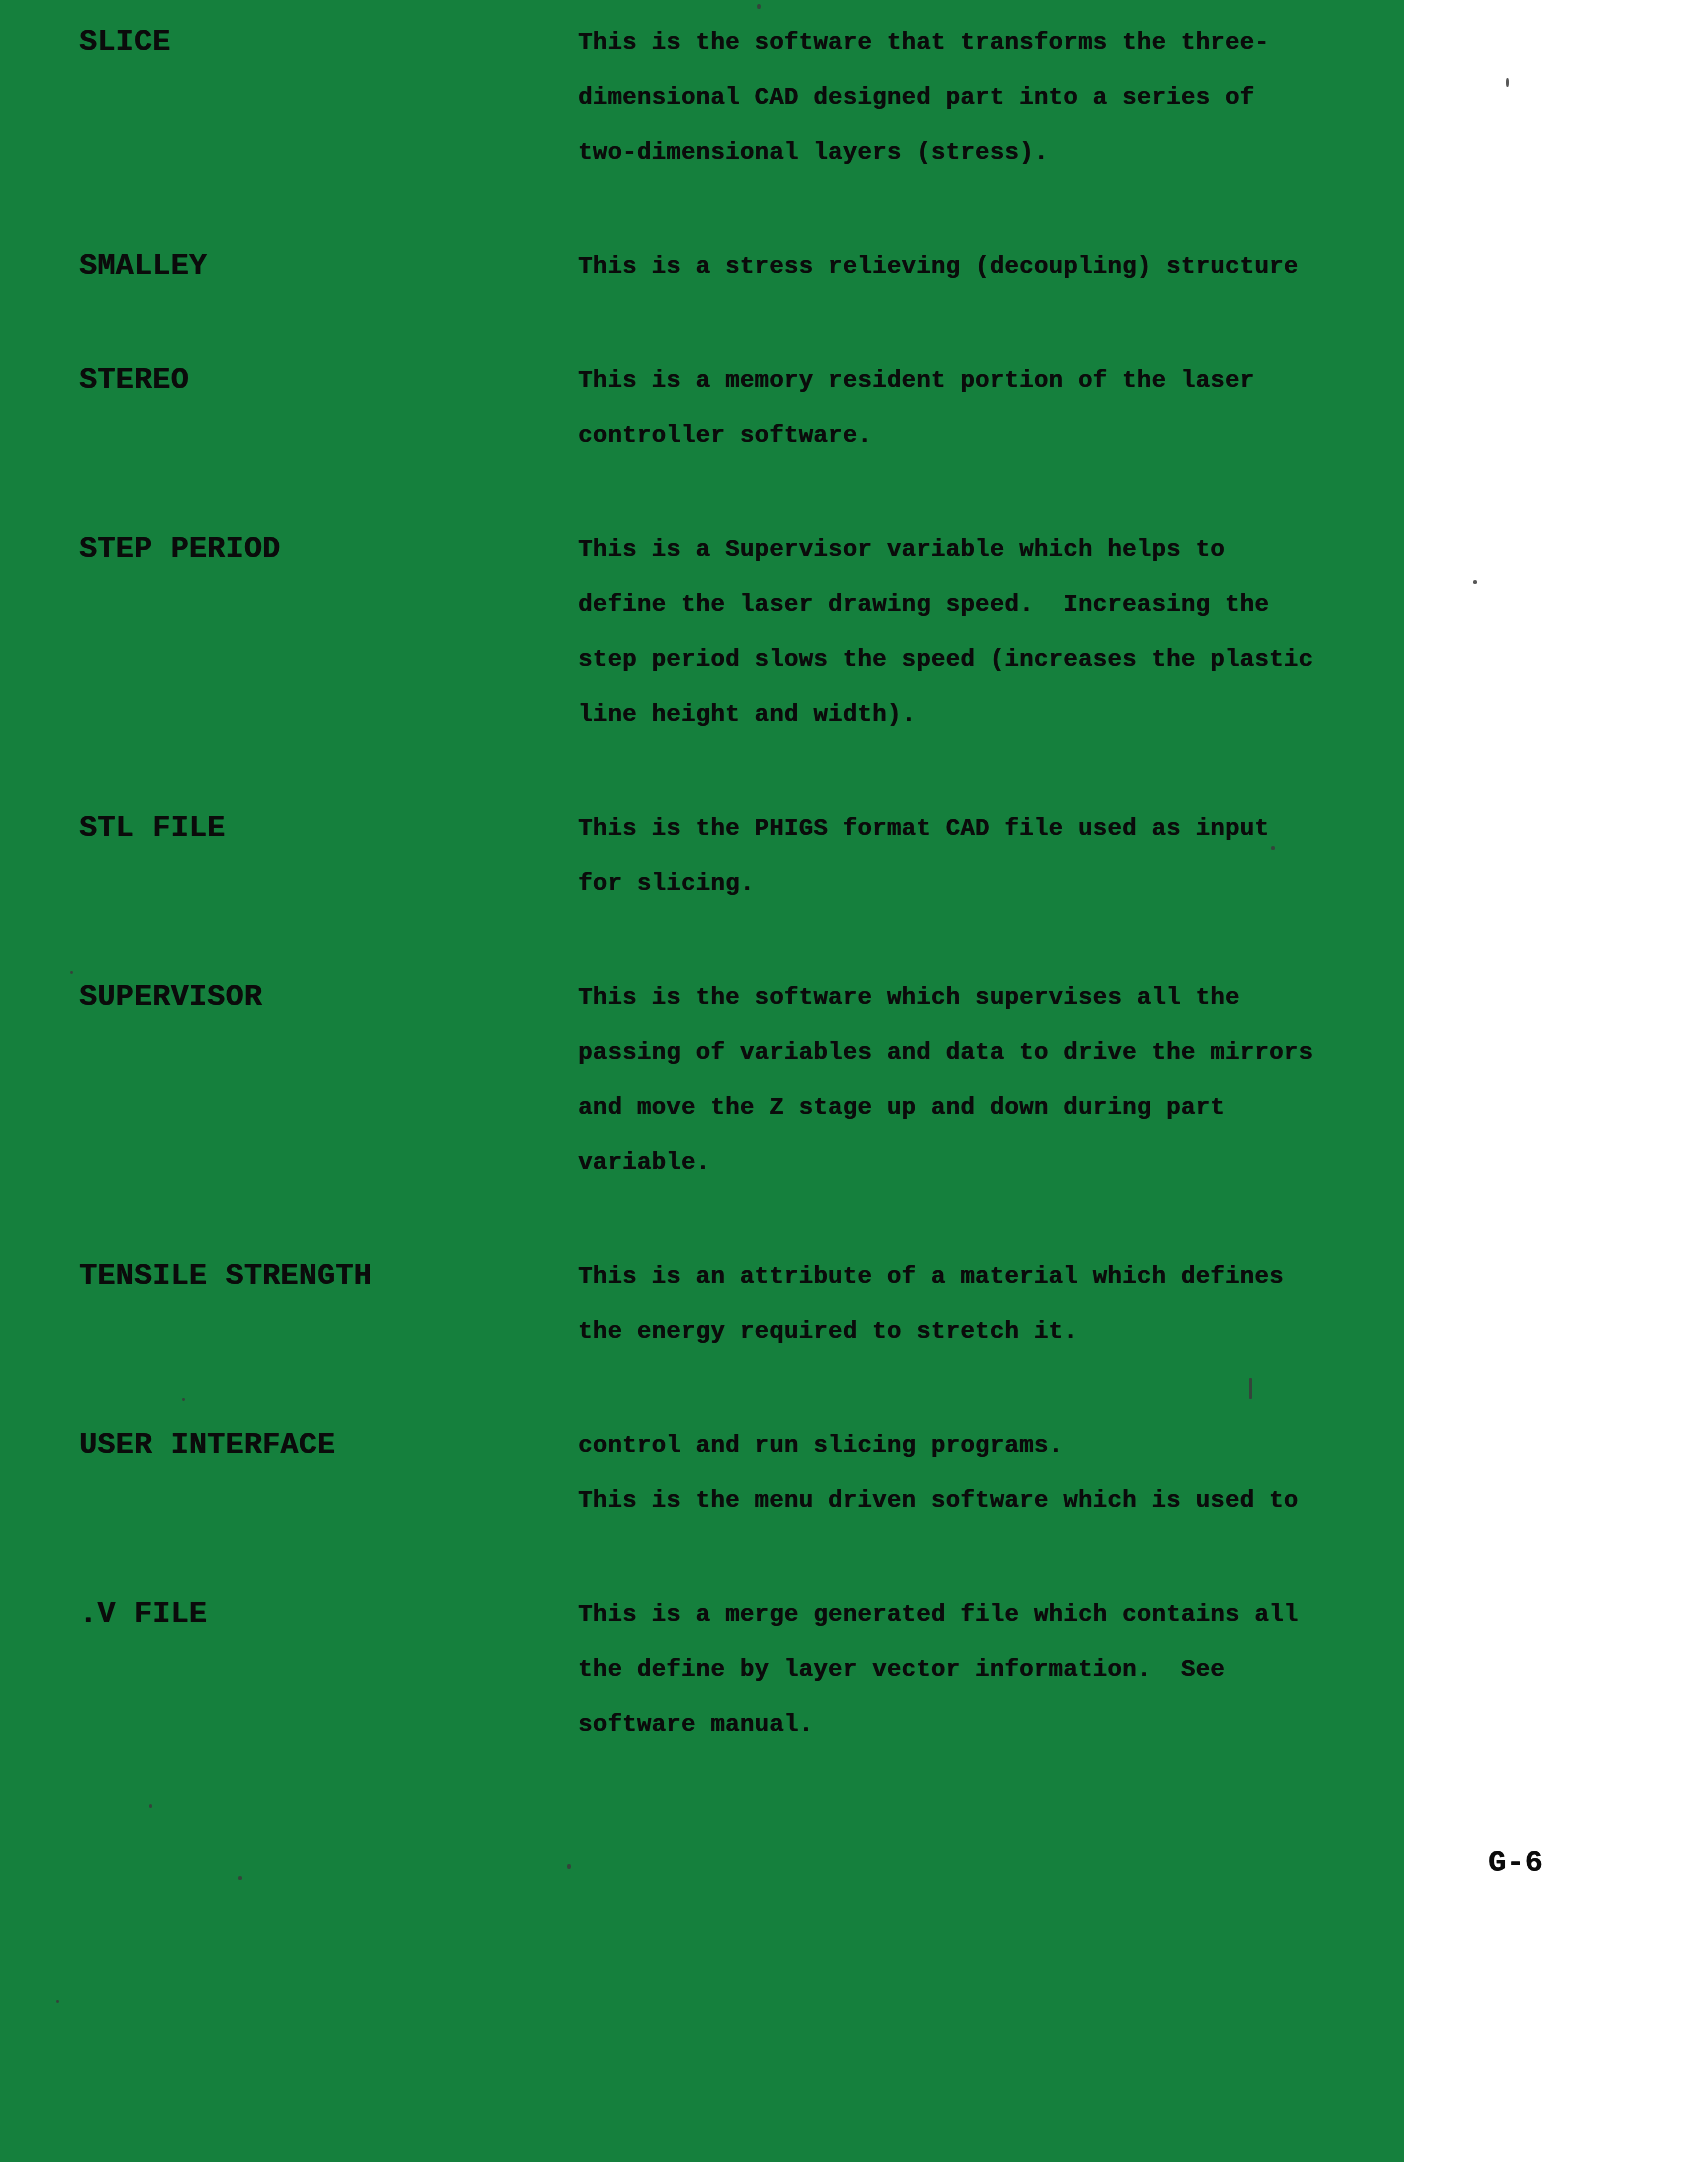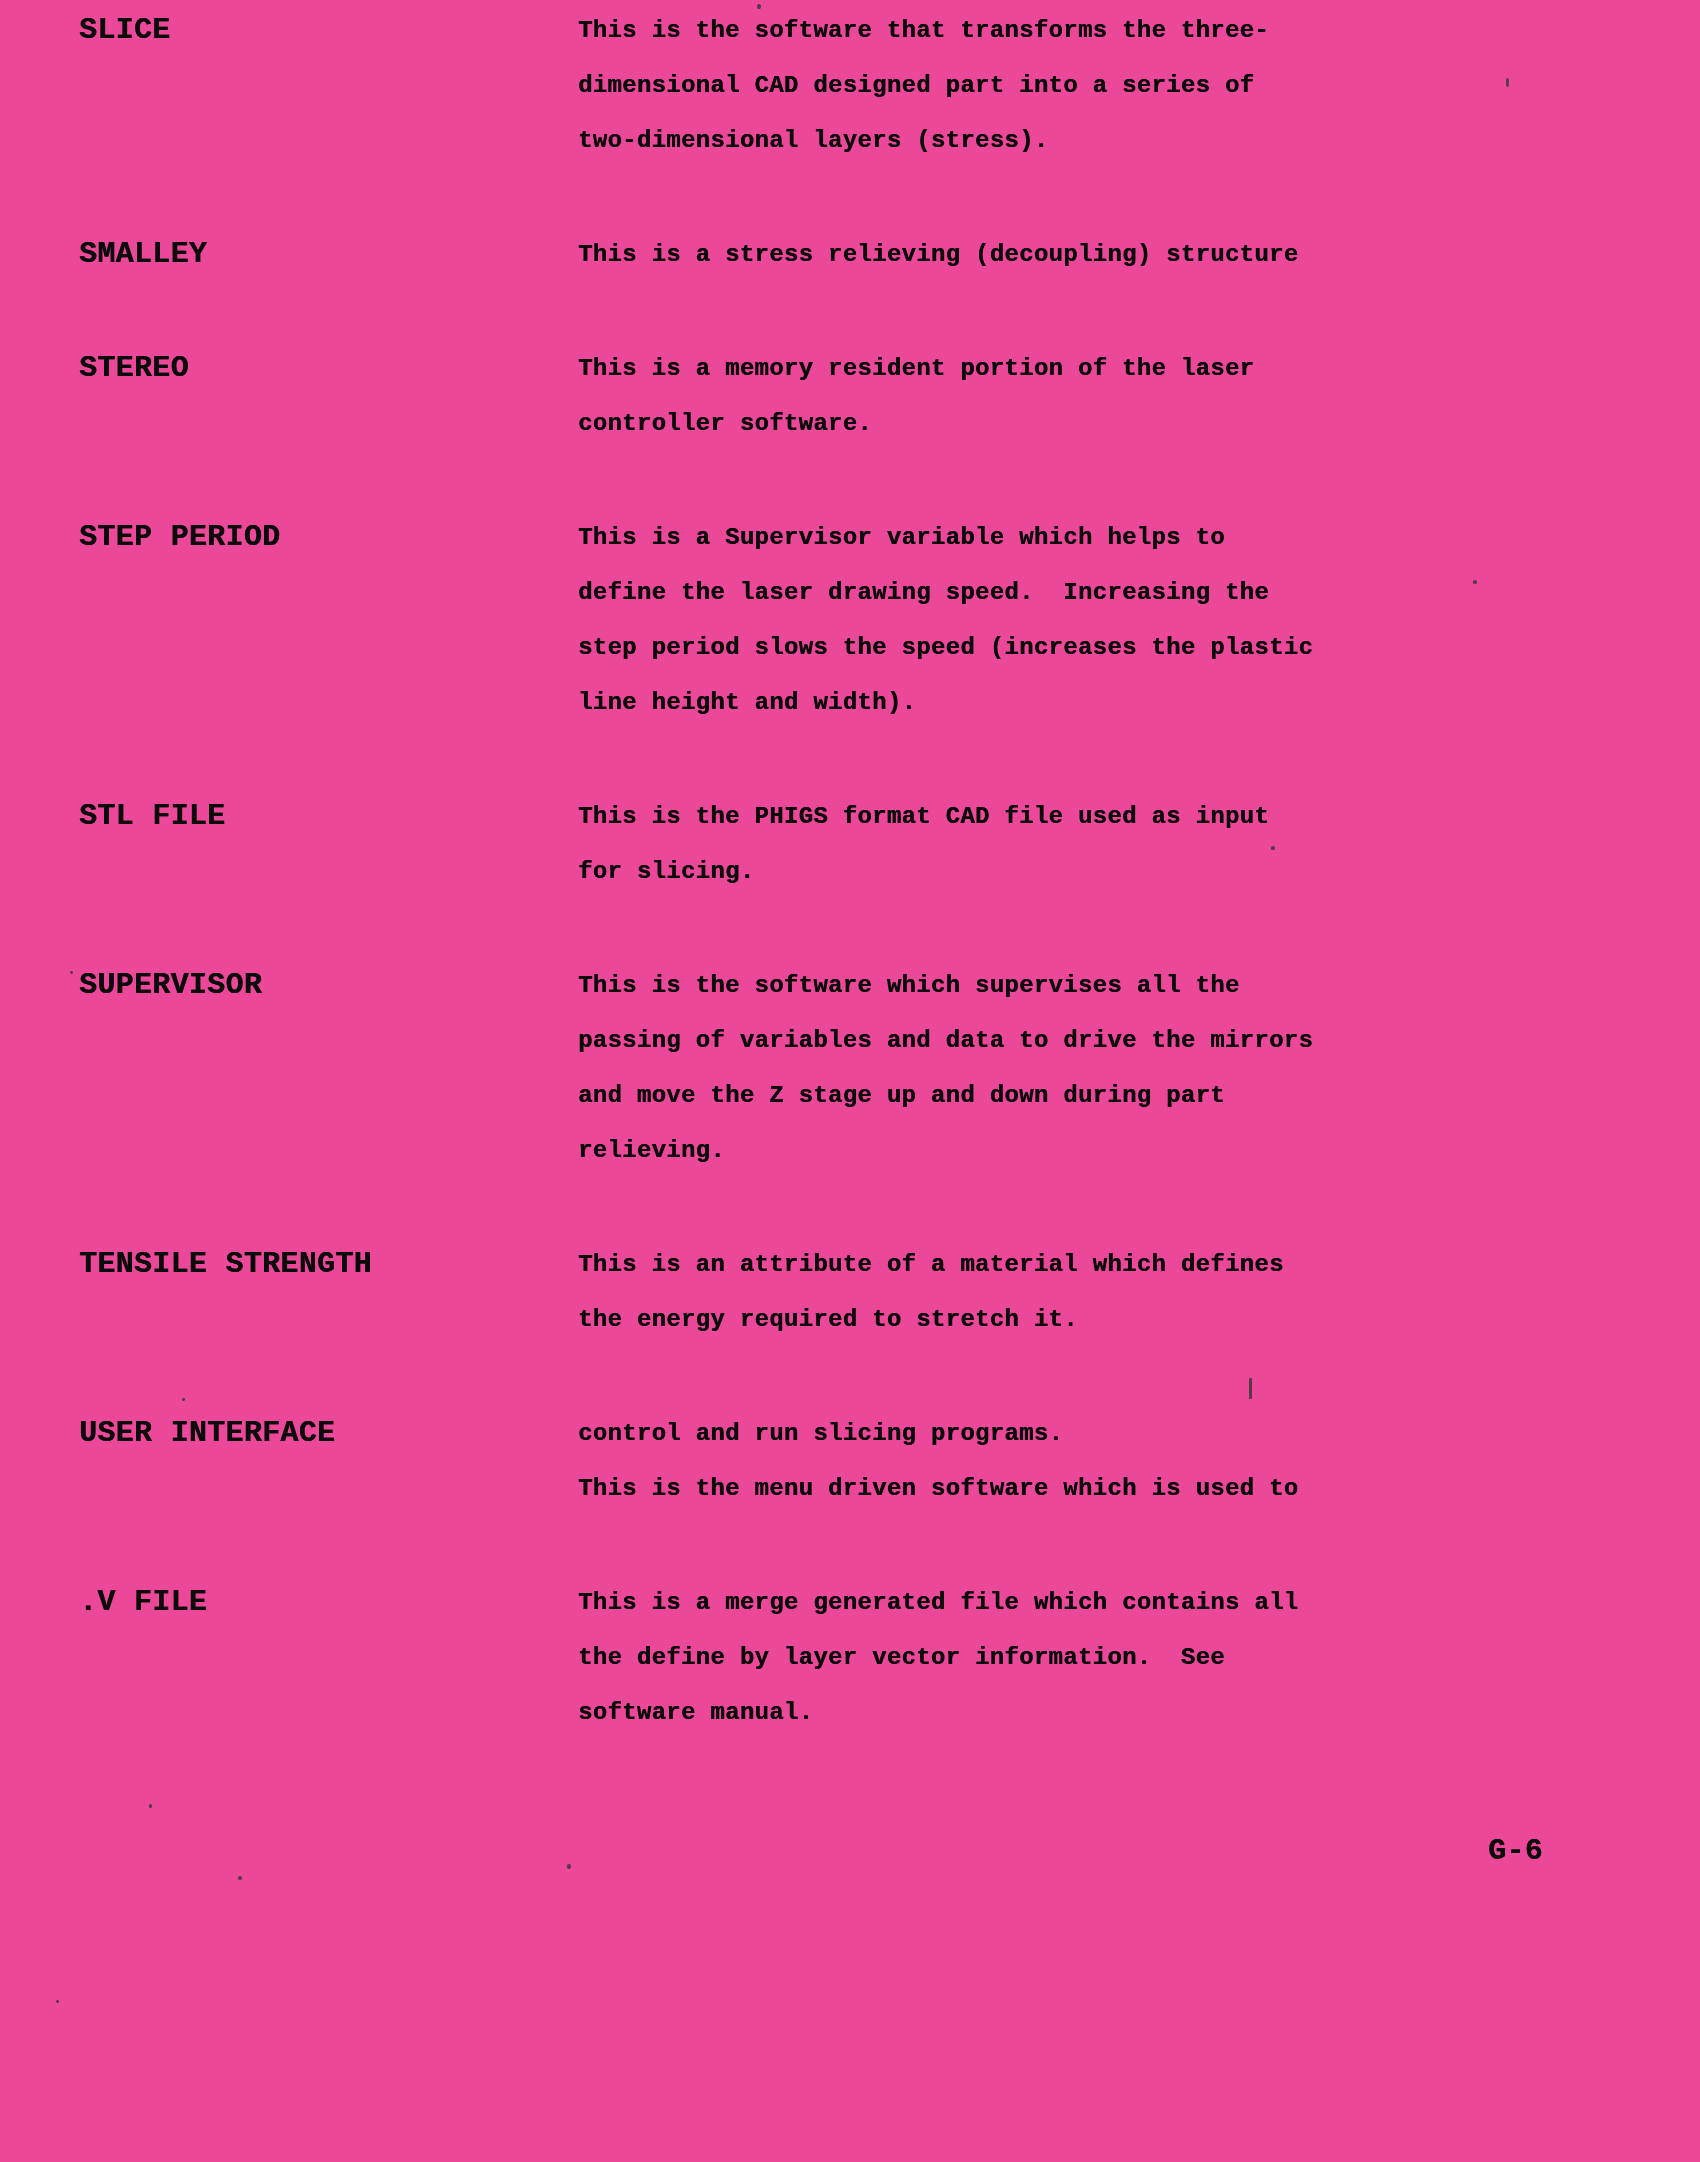--- a/index.html
+++ b/index.html
@@ -10,25 +10,25 @@
   body {
     width: 1700px;
     height: 2163px;
     font-family: "Liberation Mono", "DejaVu Sans Mono", monospace;
     font-weight: 700;
     color: #0b0b0b;
     overflow: hidden;
   }
   .page {
     position: relative;
-    width: 1700px;
+    width: 1404px;
     height: 2163px;
     box-sizing: border-box;
-    padding: 3px 0 0 79px;
-    background: #ec4899;
+    padding: 15px 0 0 79px;
+    background: #15803d;
   }
   .entry {
     display: flex;
     align-items: flex-start;
     margin-bottom: 59px;
   }
   .term {
     flex: 0 0 499px;
     width: 499px;
     font-size: 30px;
@@ -109,21 +109,21 @@
           <div class="def-line">for slicing.</div>
         </div>
   </div>
 
   <div class="entry">
     <div class="term">SUPERVISOR</div>
     <div class="definition">
           <div class="def-line">This is the software which supervises all the</div>
           <div class="def-line">passing of variables and data to drive the mirrors</div>
           <div class="def-line">and move the Z stage up and down during part</div>
-          <div class="def-line">relieving.</div>
+          <div class="def-line">variable.</div>
         </div>
   </div>
 
   <div class="entry">
     <div class="term">TENSILE STRENGTH</div>
     <div class="definition">
           <div class="def-line">This is an attribute of a material which defines</div>
           <div class="def-line">the energy required to stretch it.</div>
         </div>
   </div>

